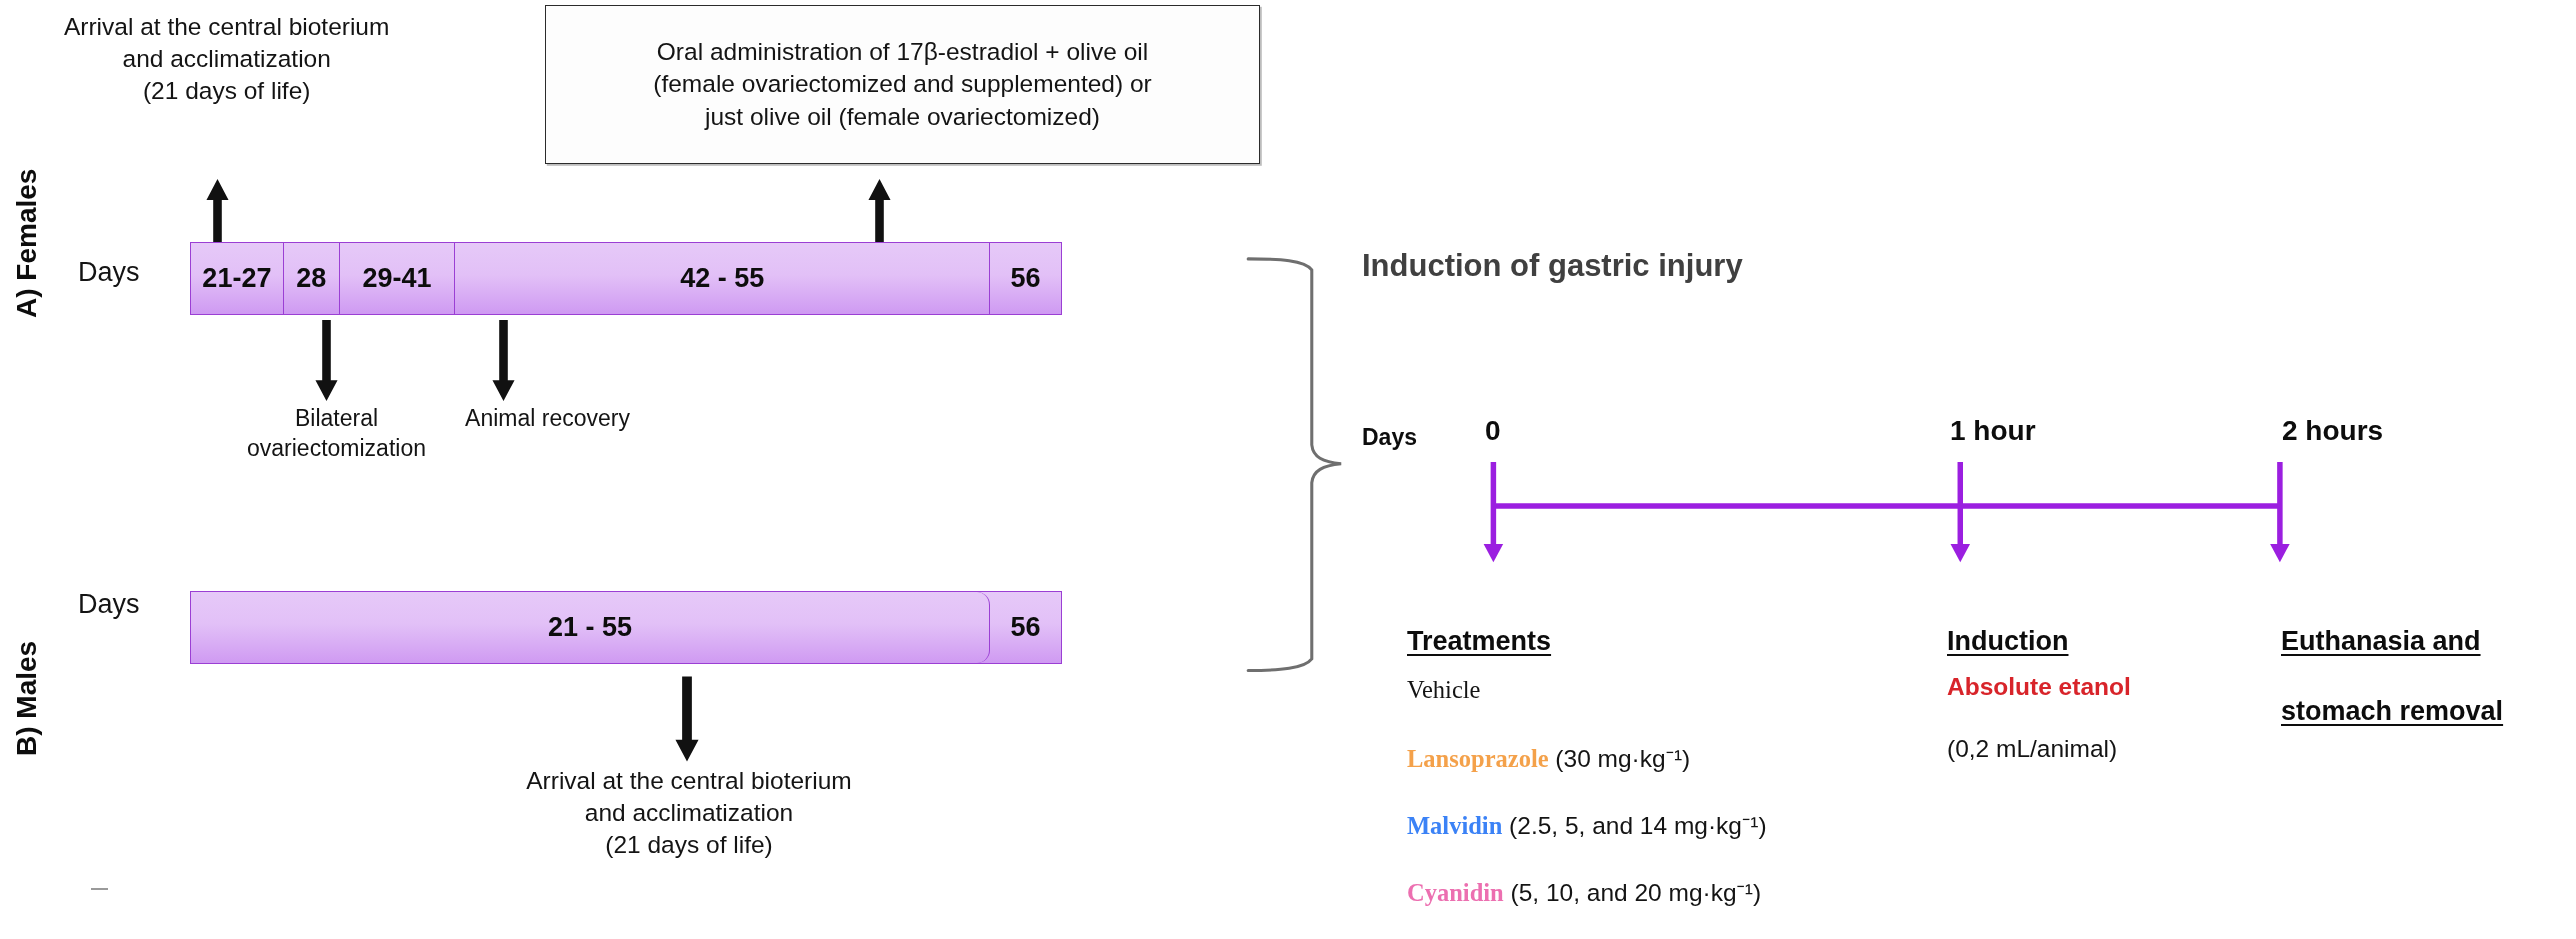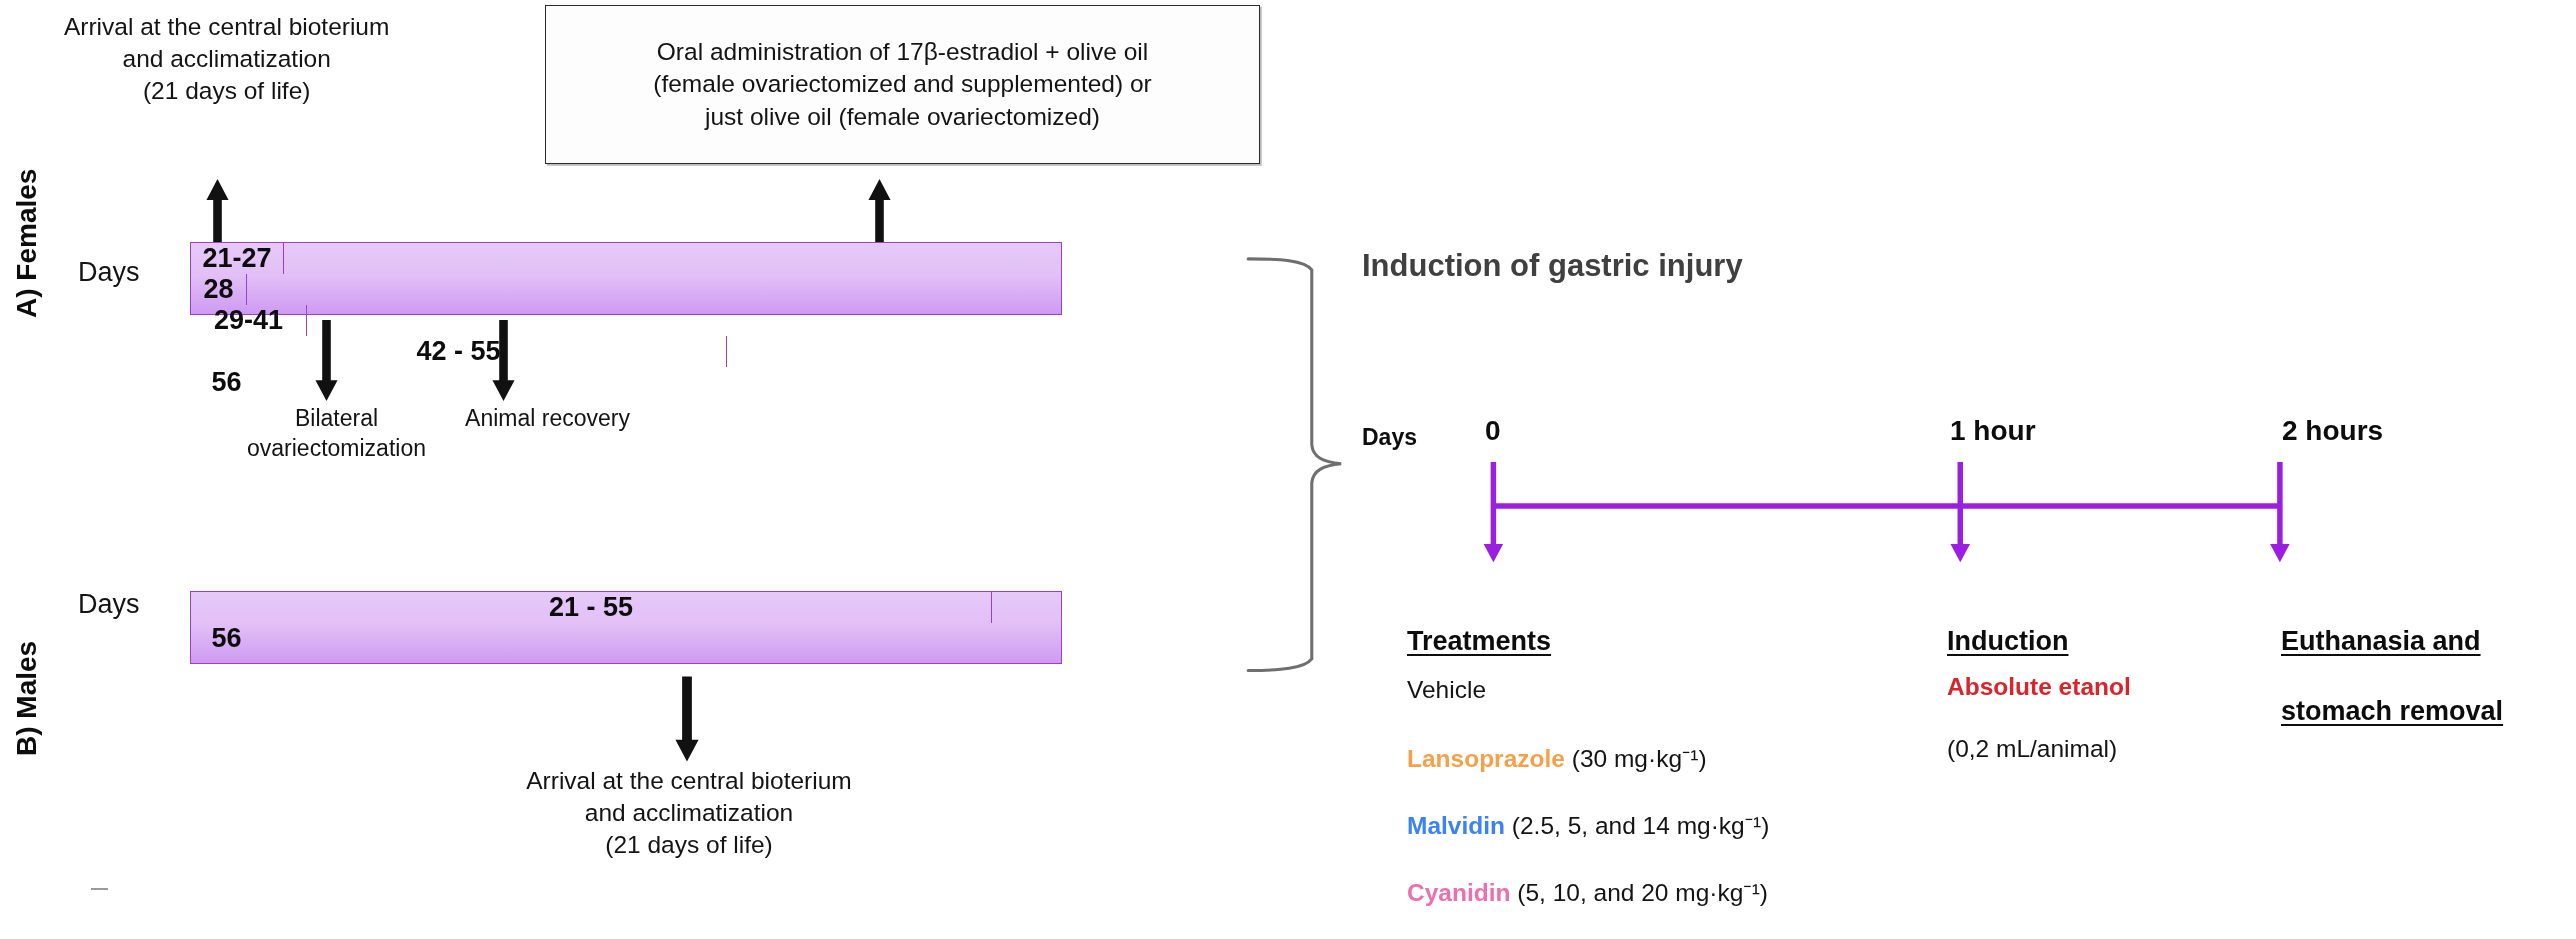--- a/index.html
+++ b/index.html
@@ -51,21 +51,20 @@
     color: #141414;
   }
 
   
   .bar {
     position: absolute;
     display: flex;
     border: 1.8px solid #9b3fd4;
     box-sizing: border-box;
     background: linear-gradient(to bottom, #e6c9f8 0%, #e2c0f7 45%, #cf9af2 100%);
-    flex-direction: column;
   }
   .bar .seg {
     position: relative;
     display: flex;
     align-items: center;
     justify-content: center;
     border-right: 1.8px solid #9b3fd4;
     box-sizing: border-box;
     font-weight: bold;
     font-size: 27px;
@@ -128,21 +127,21 @@
     text-decoration: underline;
     text-decoration-thickness: 2.4px;
     text-underline-offset: 4.3px;
   }
   .drug-line {
     position: absolute;
     font-size: 24.5px;
     white-space: nowrap;
     color: #141414;
   }
-  .drug-line .nm { font-weight: bold; }
+  .drug-line .nm { font-weight: bold; font-family: Liberation Serif, serif; }
   .plain-line {
     position: absolute;
     font-size: 24.5px;
     white-space: nowrap;
     color: #141414;
   }
 </style>
 </head>
 <body>
 
@@ -189,21 +188,21 @@
   <div class="txt center" style="left:208px; top:404px; width:257px; font-size:23px;">Bilateral
 ovariectomization</div>
 
   <div class="txt center" style="left:422px; top:404px; width:251px; font-size:23px;">Animal recovery</div>
 
   <div class="side-label" style="left:11px; top:756px;">B) Males</div>
 
   <div class="days-label" style="left:78px; top:589px;">Days</div>
 
   <div class="bar" style="left:190px; top:591px; width:872px; height:73px;">
-    <div class="seg" style="width:801px;">21 - 55</div>
+    <div class="seg" style="width:801px;border-radius:13px;">21 - 55</div>
     <div class="seg" style="width:71px;">56</div>
   </div>
 
   <svg class="arrow-svg" style="left:673px; top:676px;" width="28" height="86" viewBox="0 0 46 140">
     <path d="M23 140 L42 104 L31 104 L31 0 L15 0 L15 104 L4 104 Z" fill="#111111"></path>
   </svg>
 
   <div class="txt center" style="left:447px; top:765px; width:484px; font-size:24.5px;">Arrival at the central bioterium
 and acclimatization
 (21 days of life)</div>

